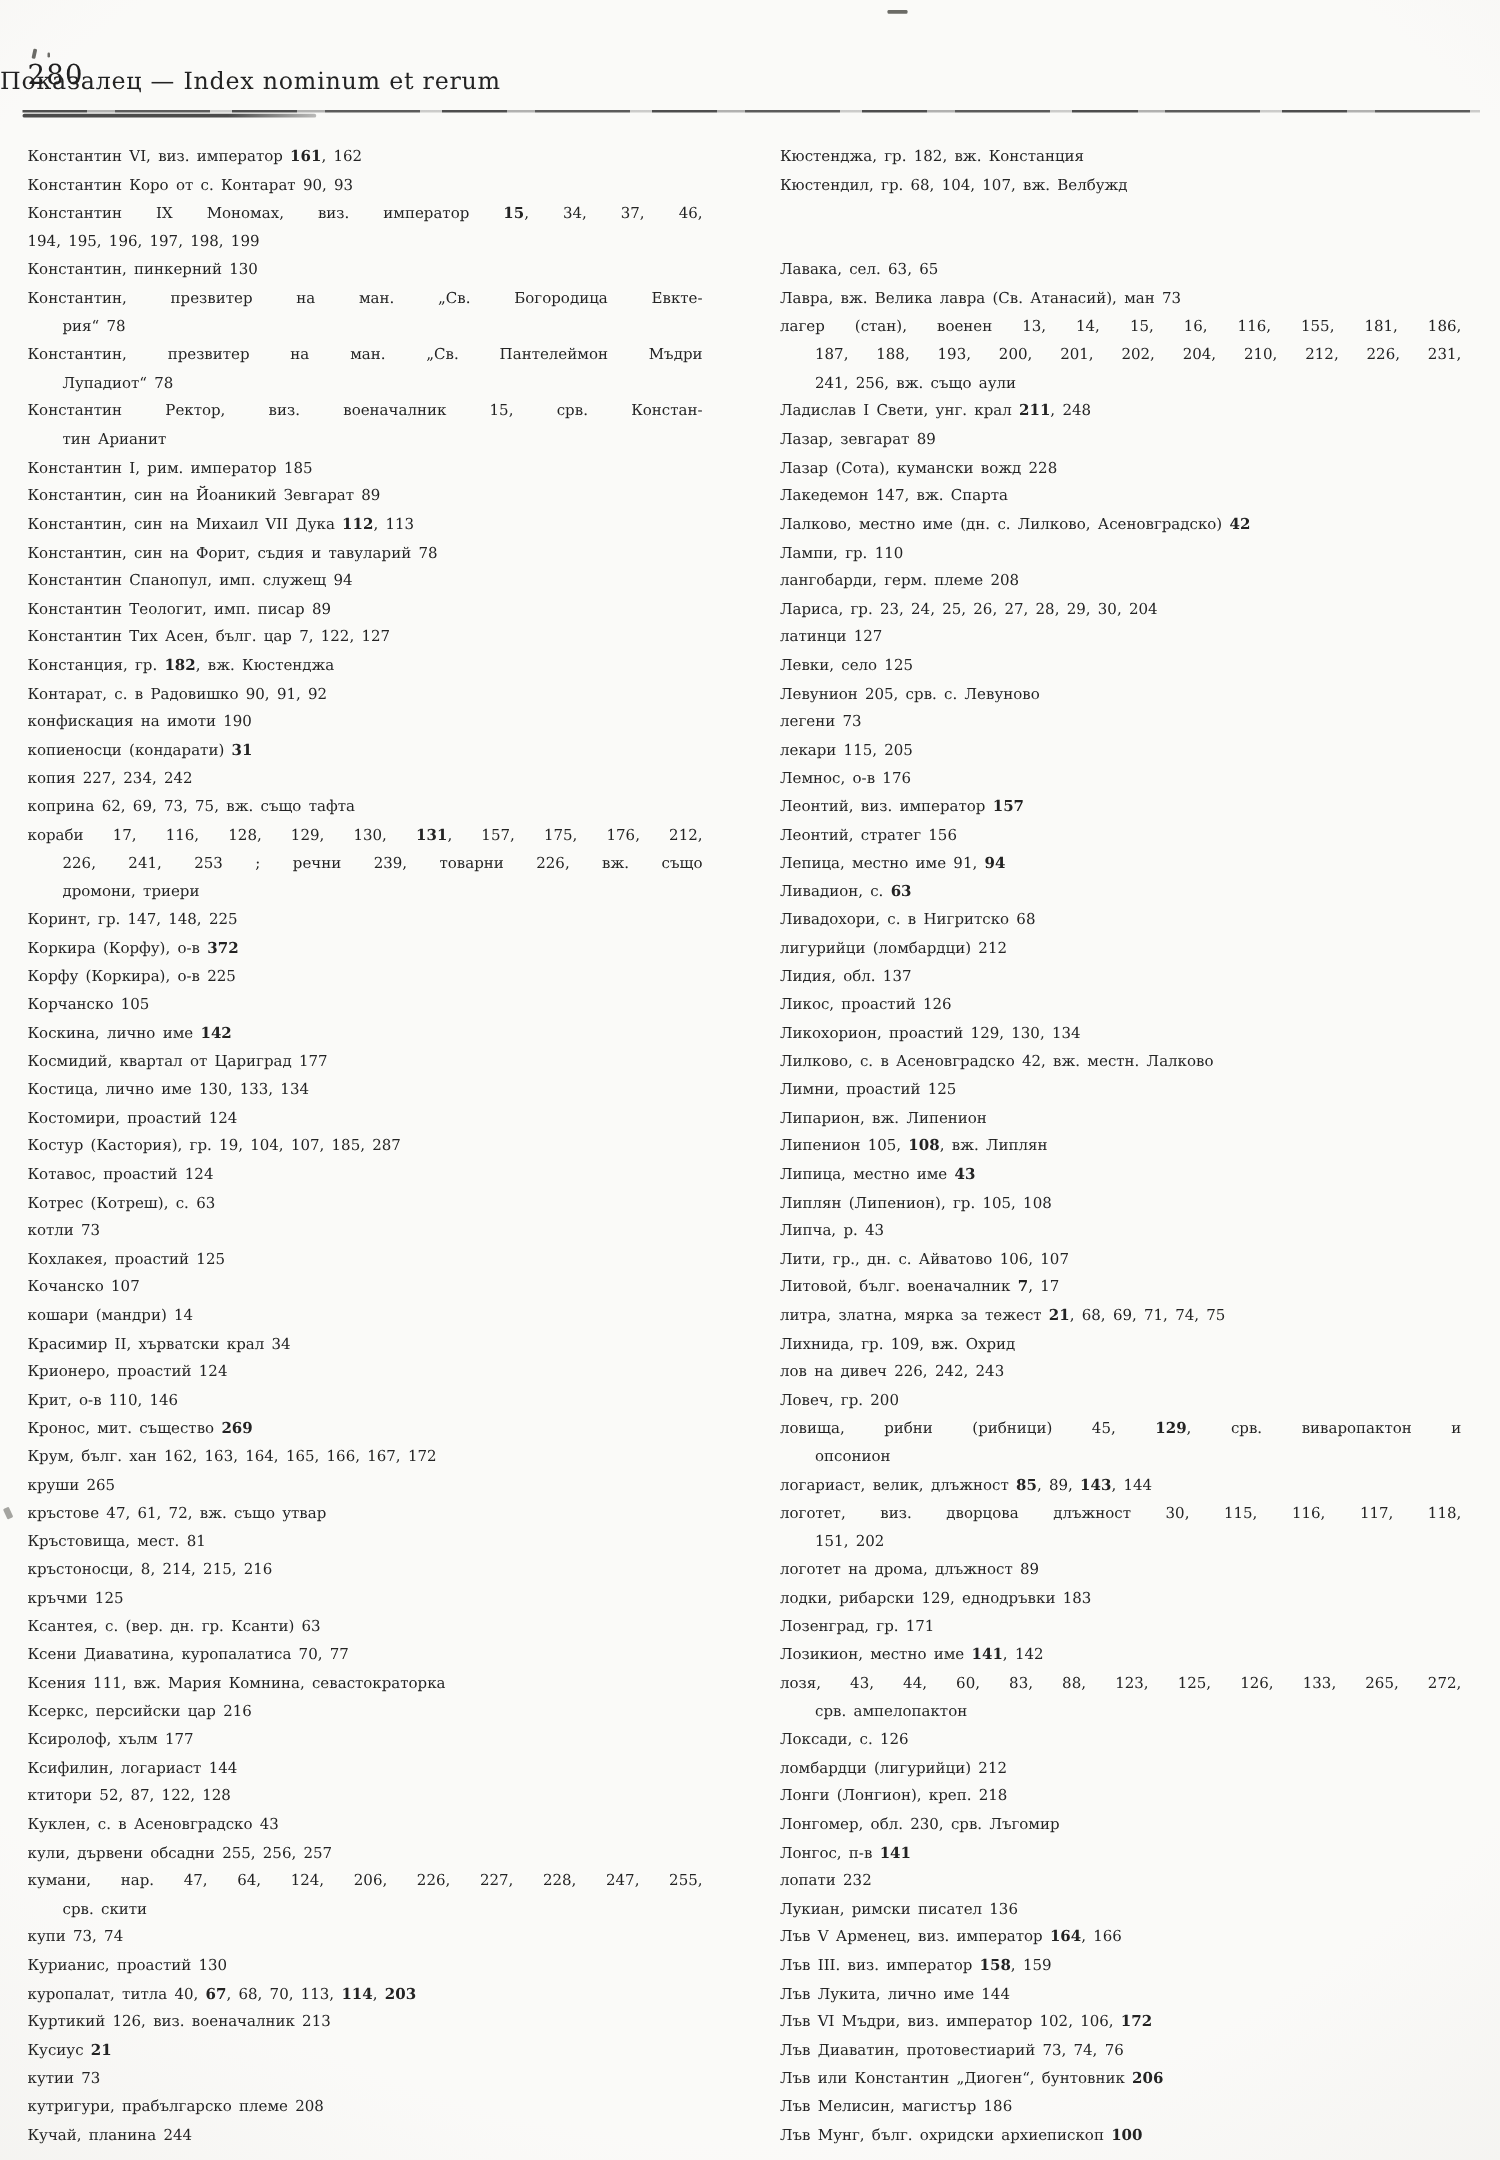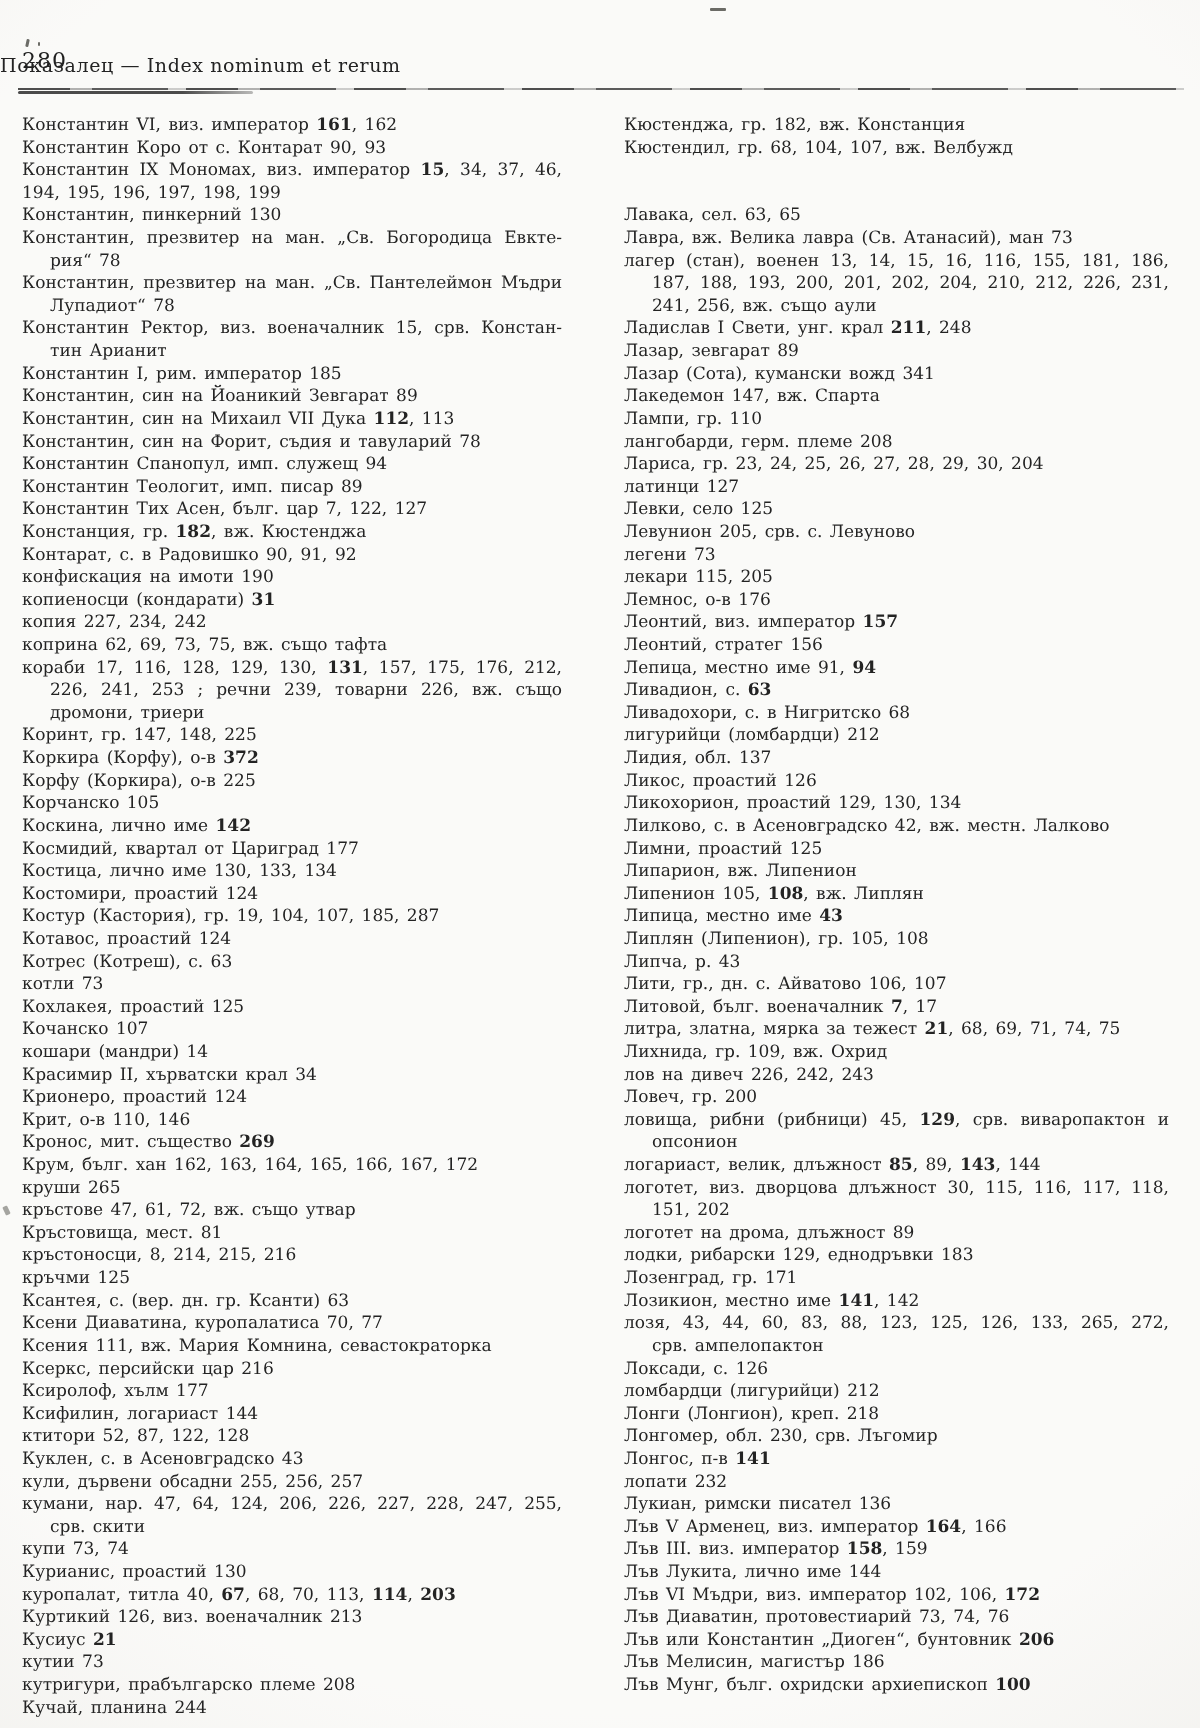--- a/index.html
+++ b/index.html
@@ -31,21 +31,21 @@
     opacity:.9;
   }
   .header-rule-left{
     position:absolute;left:18px;top:91px;width:235px;height:3px;
     background:linear-gradient(90deg,#2c2c2c 0 70%, rgba(60,60,60,.4));
     border-radius:2px;opacity:.85;
   }
   .columns{
     position:absolute;left:22px;top:114px;display:flex;
   }
-  .col{font-size:17px;word-spacing:2px;}
+  .col{font-size:12px;word-spacing:2px;}
   .col-left{width:540px;}
   .col-right{width:545px;margin-left:62px;}
   .line{
     height:22.62px;line-height:22.62px;white-space:nowrap;
     text-rendering:geometricPrecision;
   }
   .line b{font-weight:700;}
   .line.ind{padding-left:28px;}
   .line.full{white-space:normal;text-align:justify;text-align-last:justify;}
   
@@ -147,22 +147,23 @@
       <div class="line">Кюстендил, гр. 68, 104, 107, вж. Велбужд</div>
       <div class="line">&nbsp;</div>
       <div class="line">&nbsp;</div>
       <div class="line">Лавака, сел. 63, 65</div>
       <div class="line">Лавра, вж. Велика лавра (Св. Атанасий), ман 73</div>
       <div class="line full">лагер (стан), военен 13, 14, 15, 16, 116, 155, 181, 186,</div>
       <div class="line ind full">187, 188, 193, 200, 201, 202, 204, 210, 212, 226, 231,</div>
       <div class="line ind">241, 256, вж. също аули</div>
       <div class="line">Ладислав I Свети, унг. крал <b>211</b>, 248</div>
       <div class="line">Лазар, зевгарат 89</div>
-      <div class="line">Лазар (Сота), кумански вожд 341</div>
+      <div class="line">Лазар (Сота), кумански вожд 228</div>
       <div class="line">Лакедемон 147, вж. Спарта</div>
+      <div class="line">Лалково, местно име (дн. с. Лилково, Асеновградско) <b>42</b></div>
       <div class="line">Лампи, гр. 110</div>
       <div class="line">лангобарди, герм. племе 208</div>
       <div class="line">Лариса, гр. 23, 24, 25, 26, 27, 28, 29, 30, 204</div>
       <div class="line">латинци 127</div>
       <div class="line">Левки, село 125</div>
       <div class="line">Левунион 205, срв. с. Левуново</div>
       <div class="line">легени 73</div>
       <div class="line">лекари 115, 205</div>
       <div class="line">Лемнос, о-в 176</div>
       <div class="line">Леонтий, виз. император <b>157</b></div>

